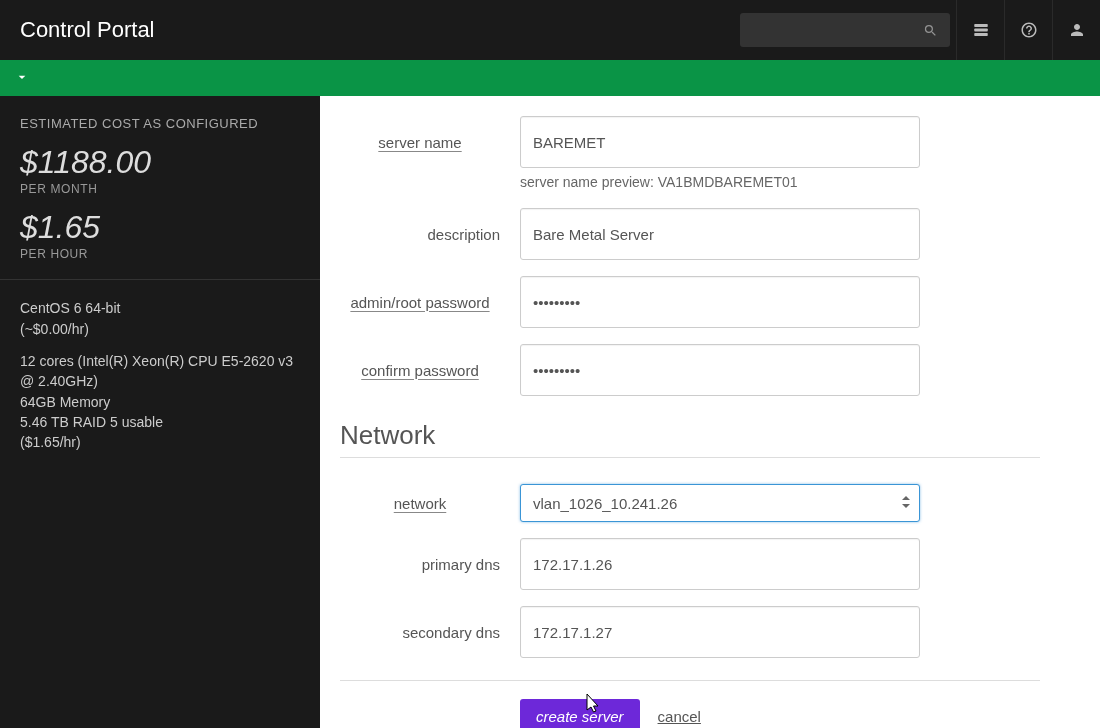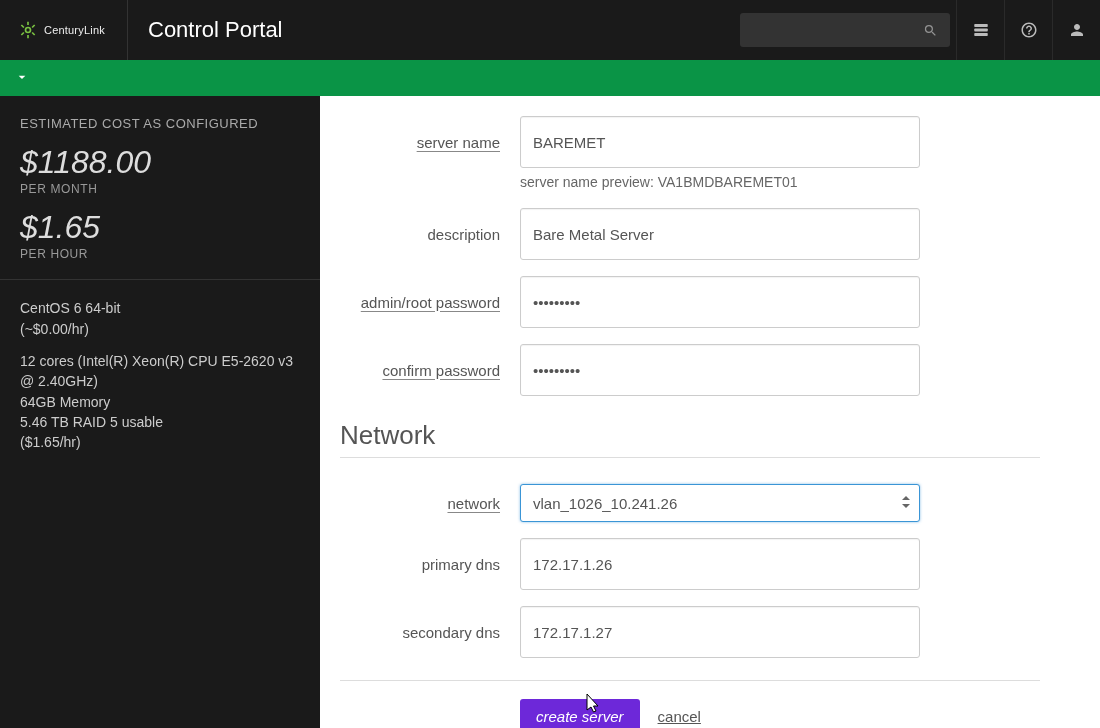--- a/index.html
+++ b/index.html
@@ -145,20 +145,21 @@
       text-align: right;
       padding-right: 20px;
       font-size: 15px;
       color: #555;
     }
     .form-label.underlined {
       text-decoration: underline;
       text-decoration-style: solid;
       text-underline-offset: 3px;
       text-decoration-color: #888;
+      text-align: center;
     }
     .form-input-wrap {
       flex: 1;
       max-width: 400px;
     }
     input[type=text], input[type=password] {
       width: 100%;
       height: 52px;
       padding: 6px 12px;
       font-size: 15px;
@@ -244,34 +245,20 @@
       position: absolute;
       left: 584px;
       top: 692px;
       pointer-events: none;
     }
   </style>
 </head>
 <body>
 
 <div class="topbar">
-  <div class="logo-block">
-    <svg width="20" height="20" viewBox="0 0 24 24">
-      <g fill="none" stroke="#7ac142" stroke-width="2">
-        <circle cx="12" cy="12" r="3"></circle>
-        <line x1="12" y1="2" x2="12" y2="6"></line>
-        <line x1="12" y1="18" x2="12" y2="22"></line>
-        <line x1="4" y1="6" x2="7" y2="9"></line>
-        <line x1="17" y1="15" x2="20" y2="18"></line>
-        <line x1="4" y1="18" x2="7" y2="15"></line>
-        <line x1="17" y1="9" x2="20" y2="6"></line>
-      </g>
-    </svg>
-    <span class="logo-text">CenturyLink</span>
-  </div>
   <div class="app-title">Control Portal</div>
   <div class="search-box">
     <svg width="15" height="15" viewBox="0 0 24 24" fill="#bbb">
       <path d="M15.5 14h-.79l-.28-.27A6.471 6.471 0 0 0 16 9.5 6.5 6.5 0 1 0 9.5 16c1.61 0 3.09-.59 4.23-1.57l.27.28v.79l5 4.99L20.49 19l-4.99-5zm-6 0C7.01 14 5 11.99 5 9.5S7.01 5 9.5 5 14 7.01 14 9.5 11.99 14 9.5 14z"></path>
     </svg>
   </div>
   <div class="top-icon-btn">
     <svg width="18" height="18" viewBox="0 0 24 24">
       <rect x="3" y="4" width="18" height="4" rx="1"></rect>
       <rect x="3" y="10" width="18" height="4" rx="1"></rect>

